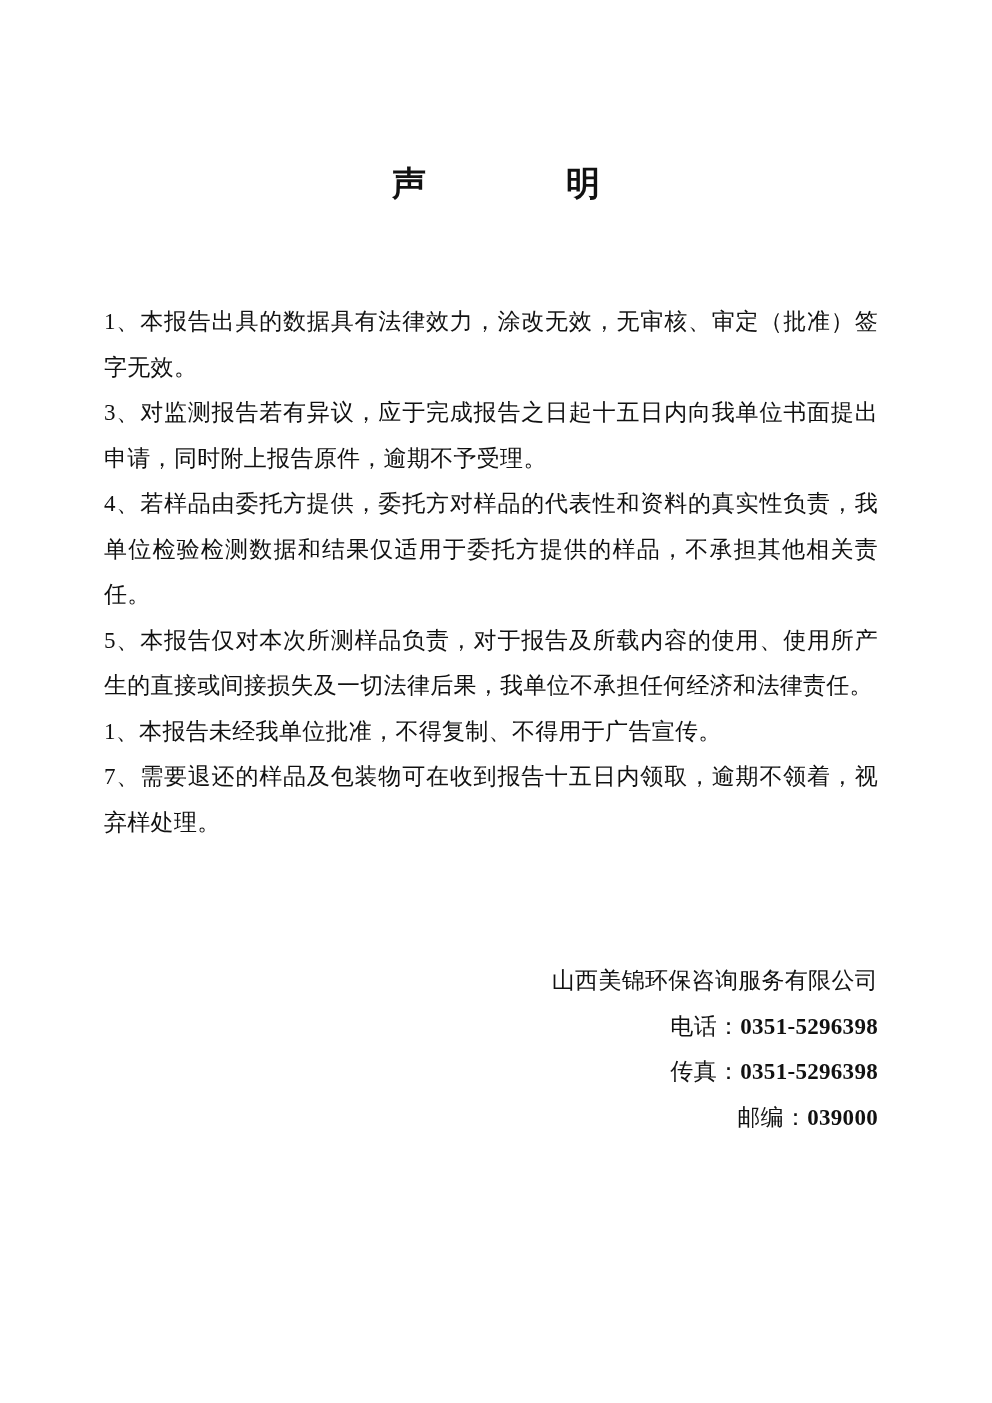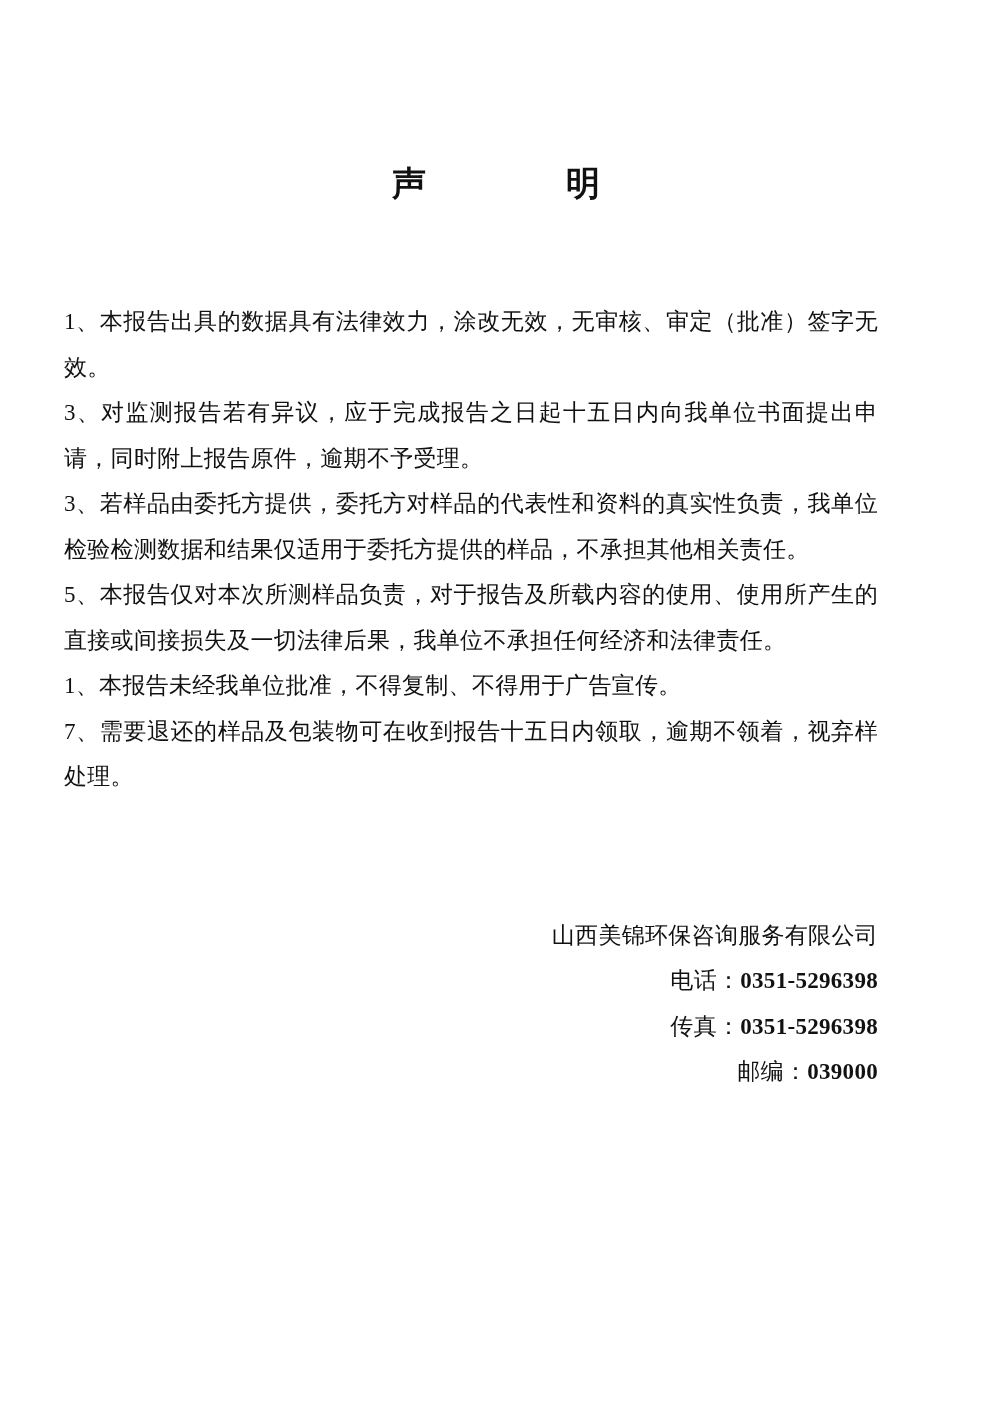--- a/index.html
+++ b/index.html
@@ -23,21 +23,21 @@
     margin: 0;
     display: flex;
     justify-content: center;
     gap: 140px;
     font-size: 34px;
     line-height: 48px;
     font-weight: 600;
     color: #111111;
   }
   .statements {
-    margin: 91px 114px 0 64px; 
+    margin: 91px 114px 0 104px; 
   }
   .statement {
     margin: 0;
     font-size: 23px;
     line-height: 45.5px;
     text-align: justify;
     text-align-last: left;
     letter-spacing: 0.3px;
     word-break: break-all;
   }
@@ -61,21 +61,21 @@
 <div class="page">
 
   <h1 class="title">
     <span>声</span>
     <span>明</span>
   </h1>
 
   <div class="statements">
     <p class="statement">1、本报告出具的数据具有法律效力，涂改无效，无审核、审定（批准）签字无效。</p>
     <p class="statement">3、对监测报告若有异议，应于完成报告之日起十五日内向我单位书面提出申请，同时附上报告原件，逾期不予受理。</p>
-    <p class="statement">3、若样品由委托方提供，委托方对样品的代表性和资料的真实性负责，我单位检验检测数据和结果仅适用于委托方提供的样品，不承担其他相关责任。</p>
+    <p class="statement">4、若样品由委托方提供，委托方对样品的代表性和资料的真实性负责，我单位检验检测数据和结果仅适用于委托方提供的样品，不承担其他相关责任。</p>
     <p class="statement">5、本报告仅对本次所测样品负责，对于报告及所载内容的使用、使用所产生的直接或间接损失及一切法律后果，我单位不承担任何经济和法律责任。</p>
     <p class="statement">1、本报告未经我单位批准，不得复制、不得用于广告宣传。</p>
     <p class="statement">7、需要退还的样品及包装物可在收到报告十五日内领取，逾期不领着，视弃样处理。</p>
   </div>
 
   <div class="contact">
     <p class="contact-line">山西美锦环保咨询服务有限公司</p>
     <p class="contact-line"><span>电话：</span><span class="contact-value-num">0351-5296398</span></p>
     <p class="contact-line"><span>传真：</span><span class="contact-value-num">0351-5296398</span></p>
     <p class="contact-line"><span>邮编：</span><span class="contact-value-num">039000</span></p>

